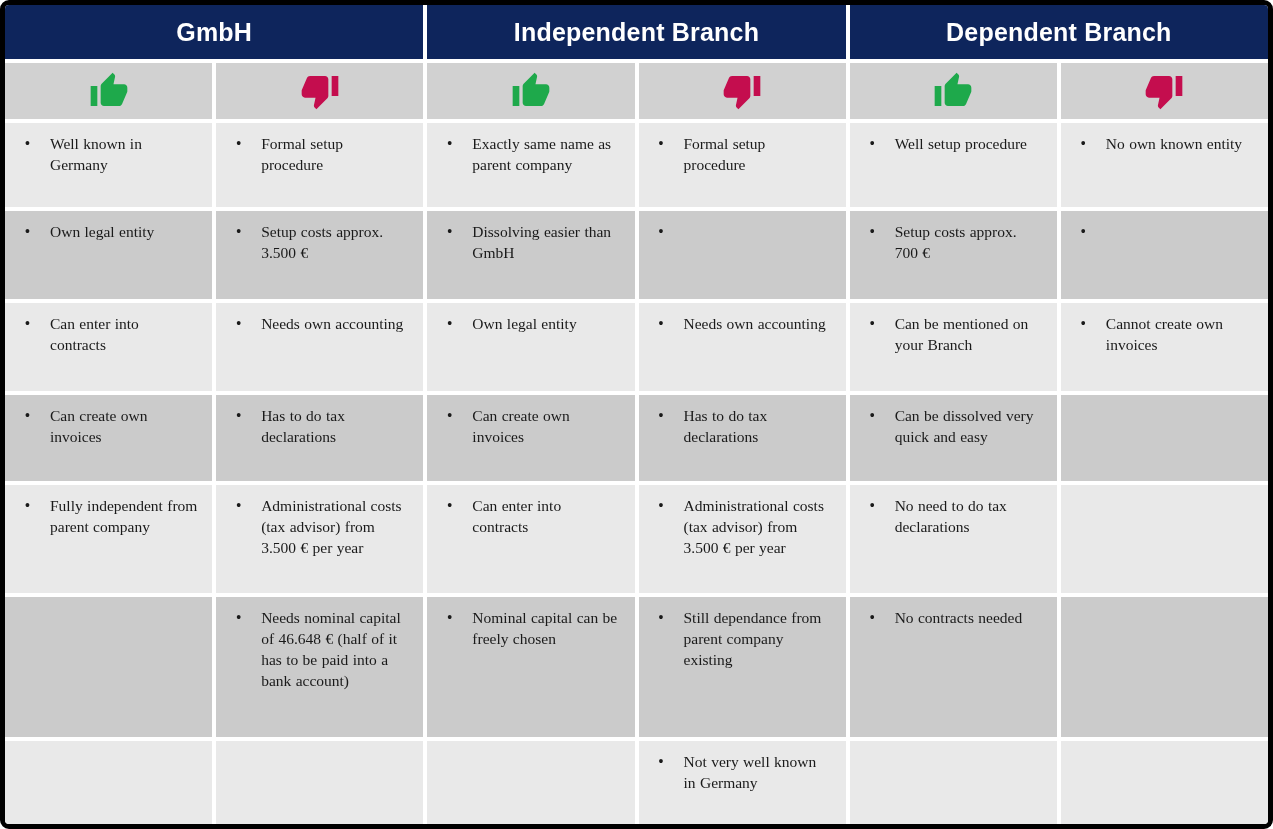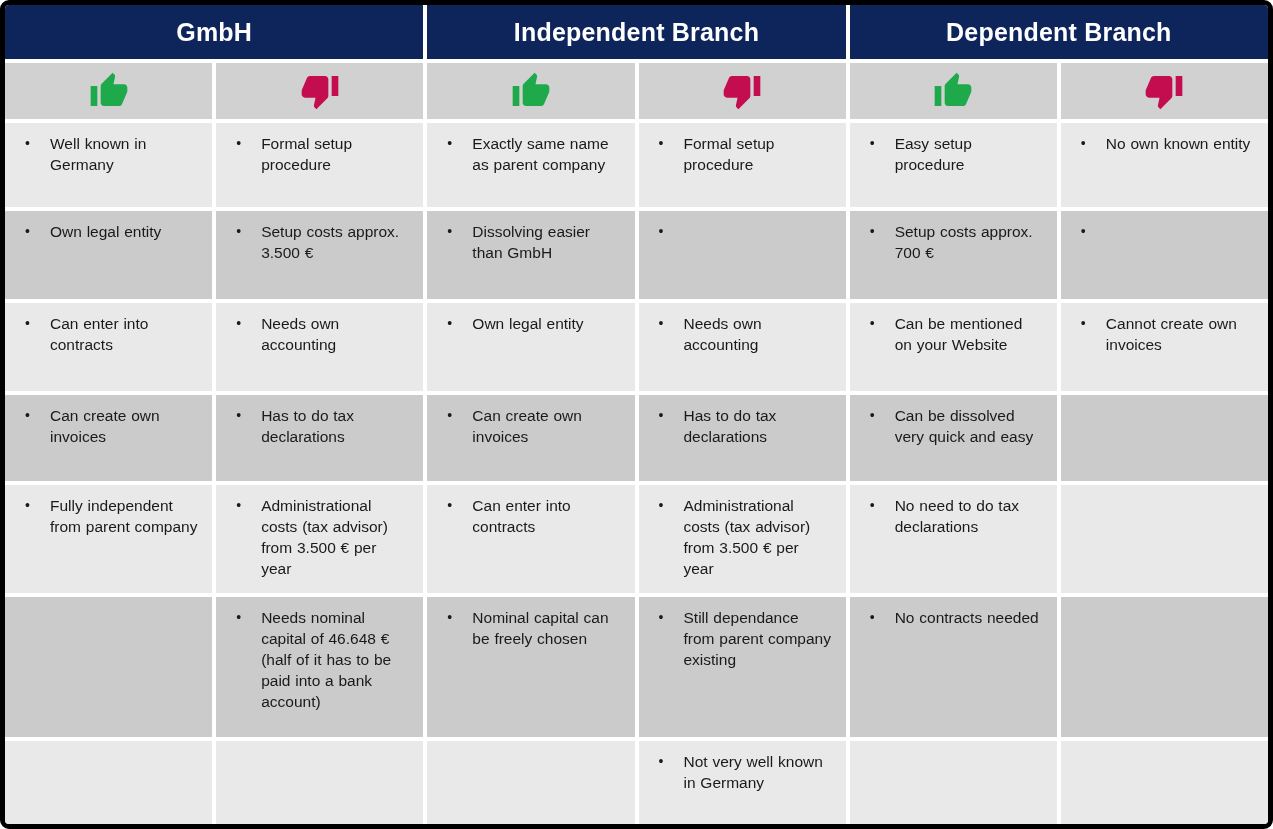--- a/index.html
+++ b/index.html
@@ -62,21 +62,21 @@
   .cell.light { background: var(--row_light); }
   .cell.dark  { background: var(--row_dark); }
   .bullet {
     flex: 0 0 auto;
     width: 10px;
     margin-right: 15px;
     font-size: 14px;
     line-height: 1.5;
   }
   .cell.empty .bullet { visibility: hidden; }
-  .txt { flex: 1 1 auto; word-spacing: 0.5px; }
+  .txt { flex: 1 1 auto; word-spacing: 0.5px; font-family: Liberation Serif, serif; }
 </style>
 </head>
 <body>
 
 <svg width="0" height="0" style="position:absolute">
   <defs>
     <path id="thumb" d="M1 21h4V9H1v12zM23 10c0-1.1-.9-2-2-2h-6.31l.95-4.57.03-.32c0-.41-.17-.79-.44-1.06L14.17 1 7.59 7.59C7.22 7.95 7 8.45 7 9v10c0 1.1.9 2 2 2h9c.83 0 1.54-.5 1.84-1.22l3.02-7.05c.09-.23.14-.47.14-.73v-2z"></path>
   </defs>
 </svg>
 
@@ -146,21 +146,21 @@
   <div class="cell light">
       <span class="bullet">•</span>
       <span class="txt">Exactly same name as parent company</span>
     </div>
   <div class="cell light">
       <span class="bullet">•</span>
       <span class="txt">Formal setup procedure</span>
     </div>
   <div class="cell light">
       <span class="bullet">•</span>
-      <span class="txt">Easy setup procedure</span>
+      <span class="txt">Well setup procedure</span>
     </div>
   <div class="cell light">
       <span class="bullet">•</span>
       <span class="txt">No own known entity</span>
     </div>
 
   <div class="cell dark">
       <span class="bullet">•</span>
       <span class="txt">Own legal entity</span>
     </div>
@@ -194,21 +194,21 @@
   <div class="cell light">
       <span class="bullet">•</span>
       <span class="txt">Own legal entity</span>
     </div>
   <div class="cell light">
       <span class="bullet">•</span>
       <span class="txt">Needs own accounting</span>
     </div>
   <div class="cell light">
       <span class="bullet">•</span>
-      <span class="txt">Can be mentioned on your Website</span>
+      <span class="txt">Can be mentioned on your Branch</span>
     </div>
   <div class="cell light">
       <span class="bullet">•</span>
       <span class="txt">Cannot create own invoices</span>
     </div>
 
   <div class="cell dark">
       <span class="bullet">•</span>
       <span class="txt">Can create own invoices</span>
     </div>

